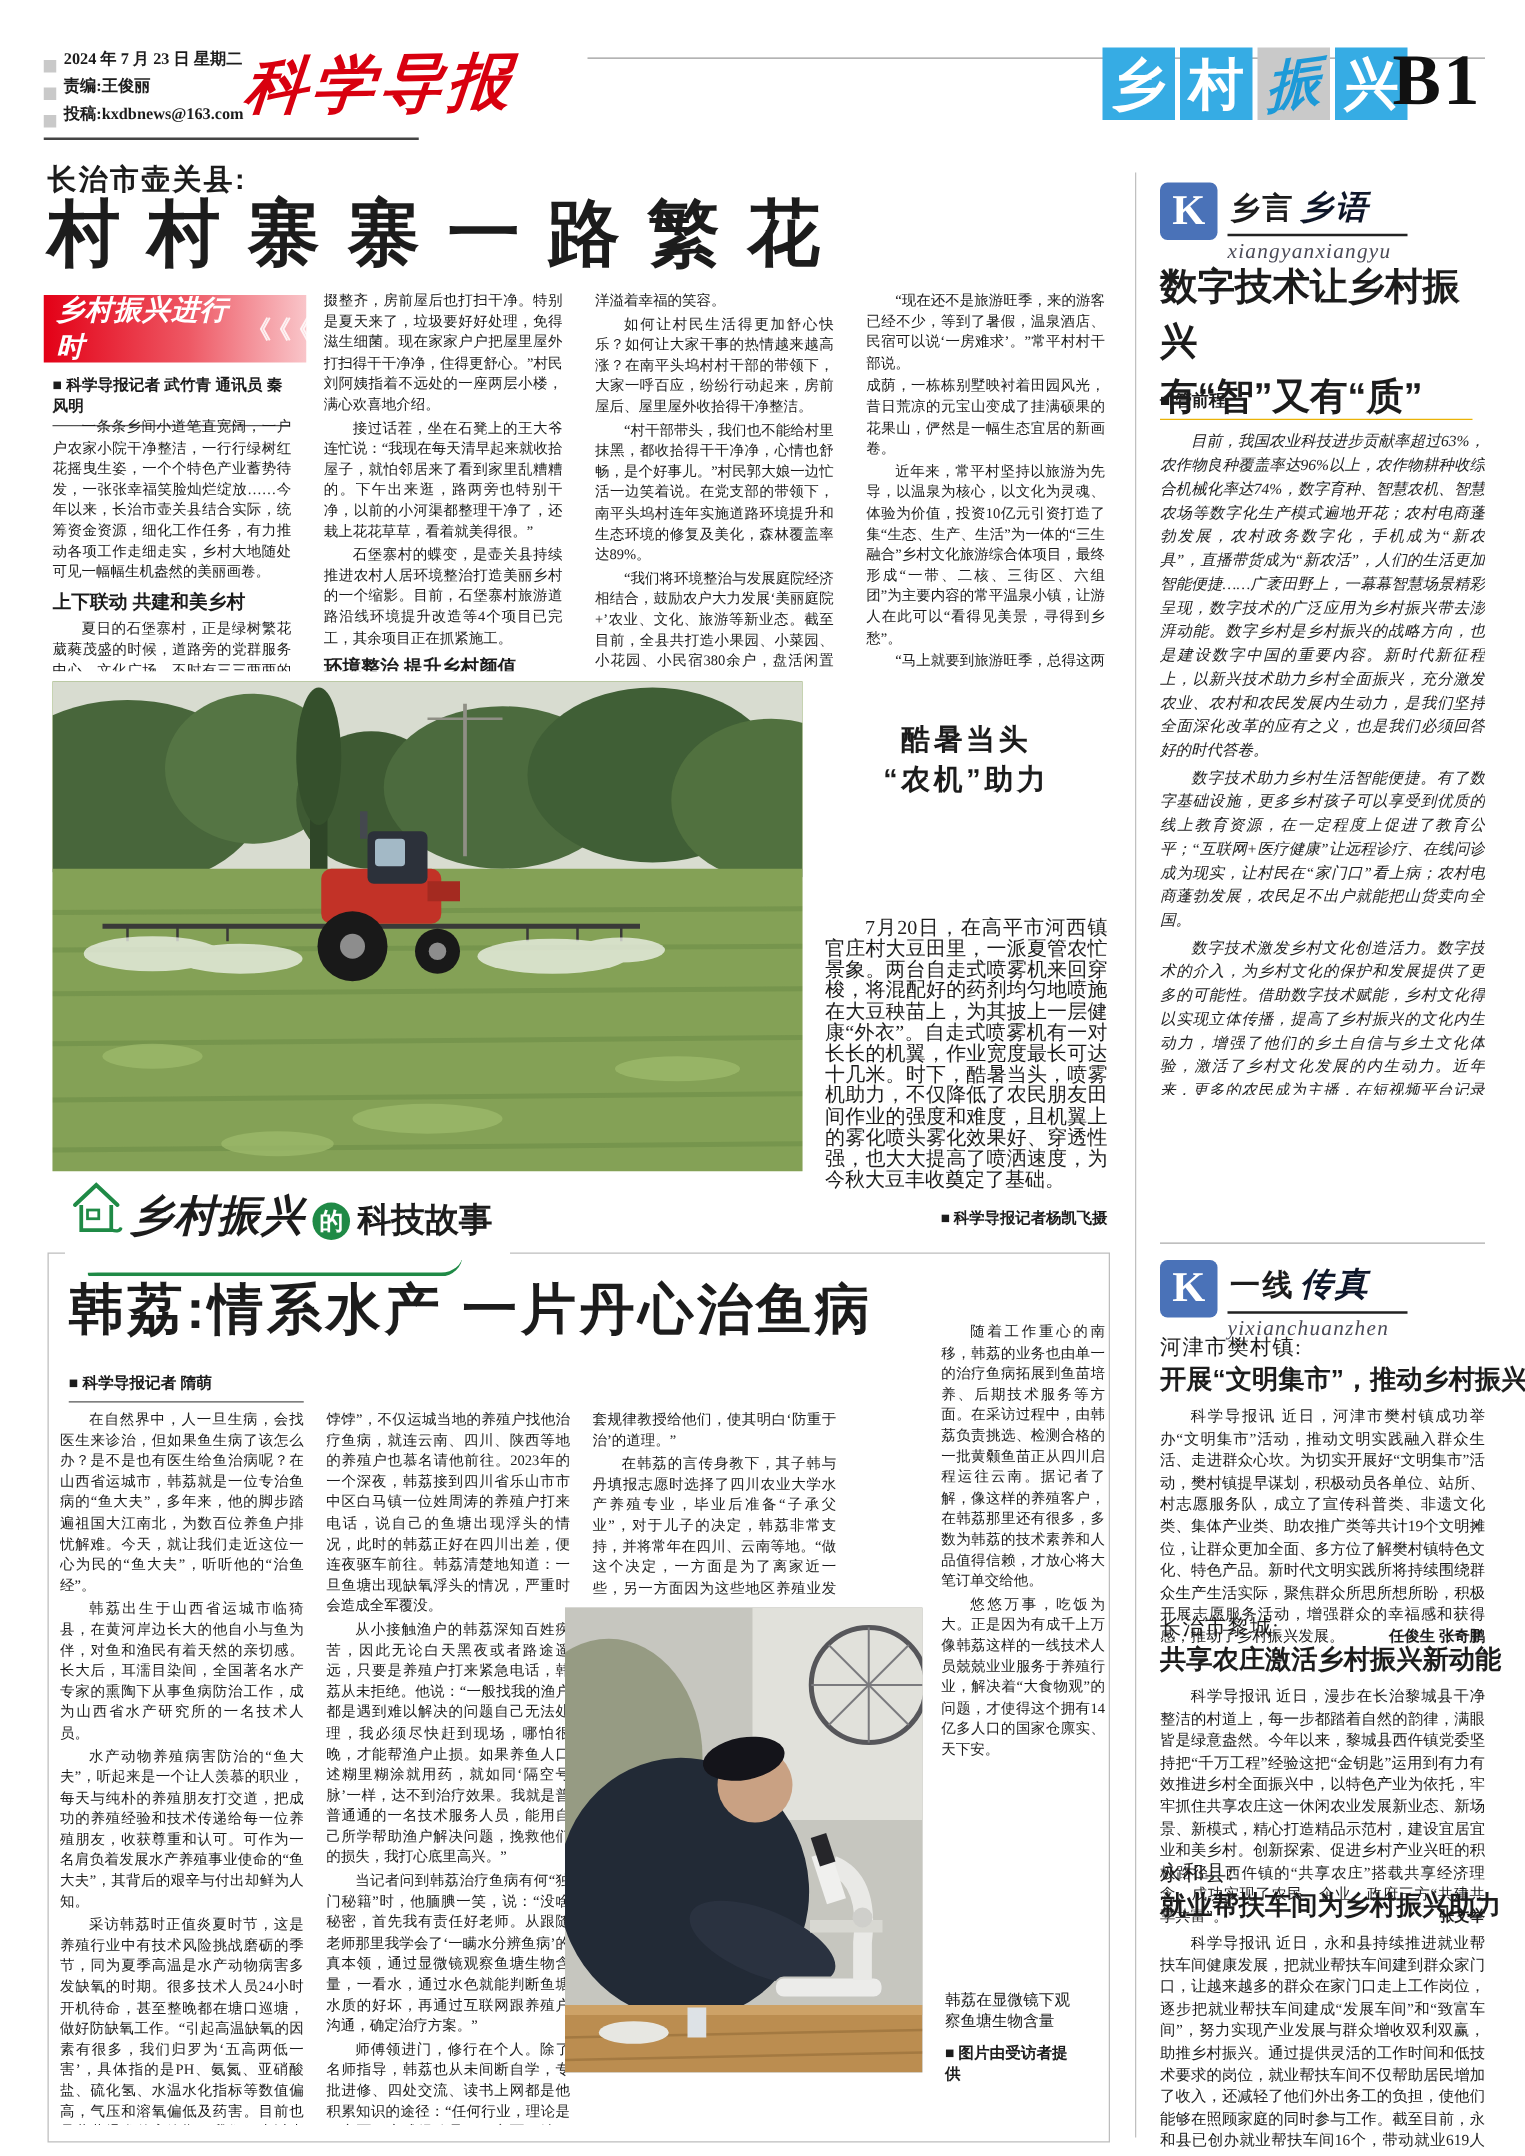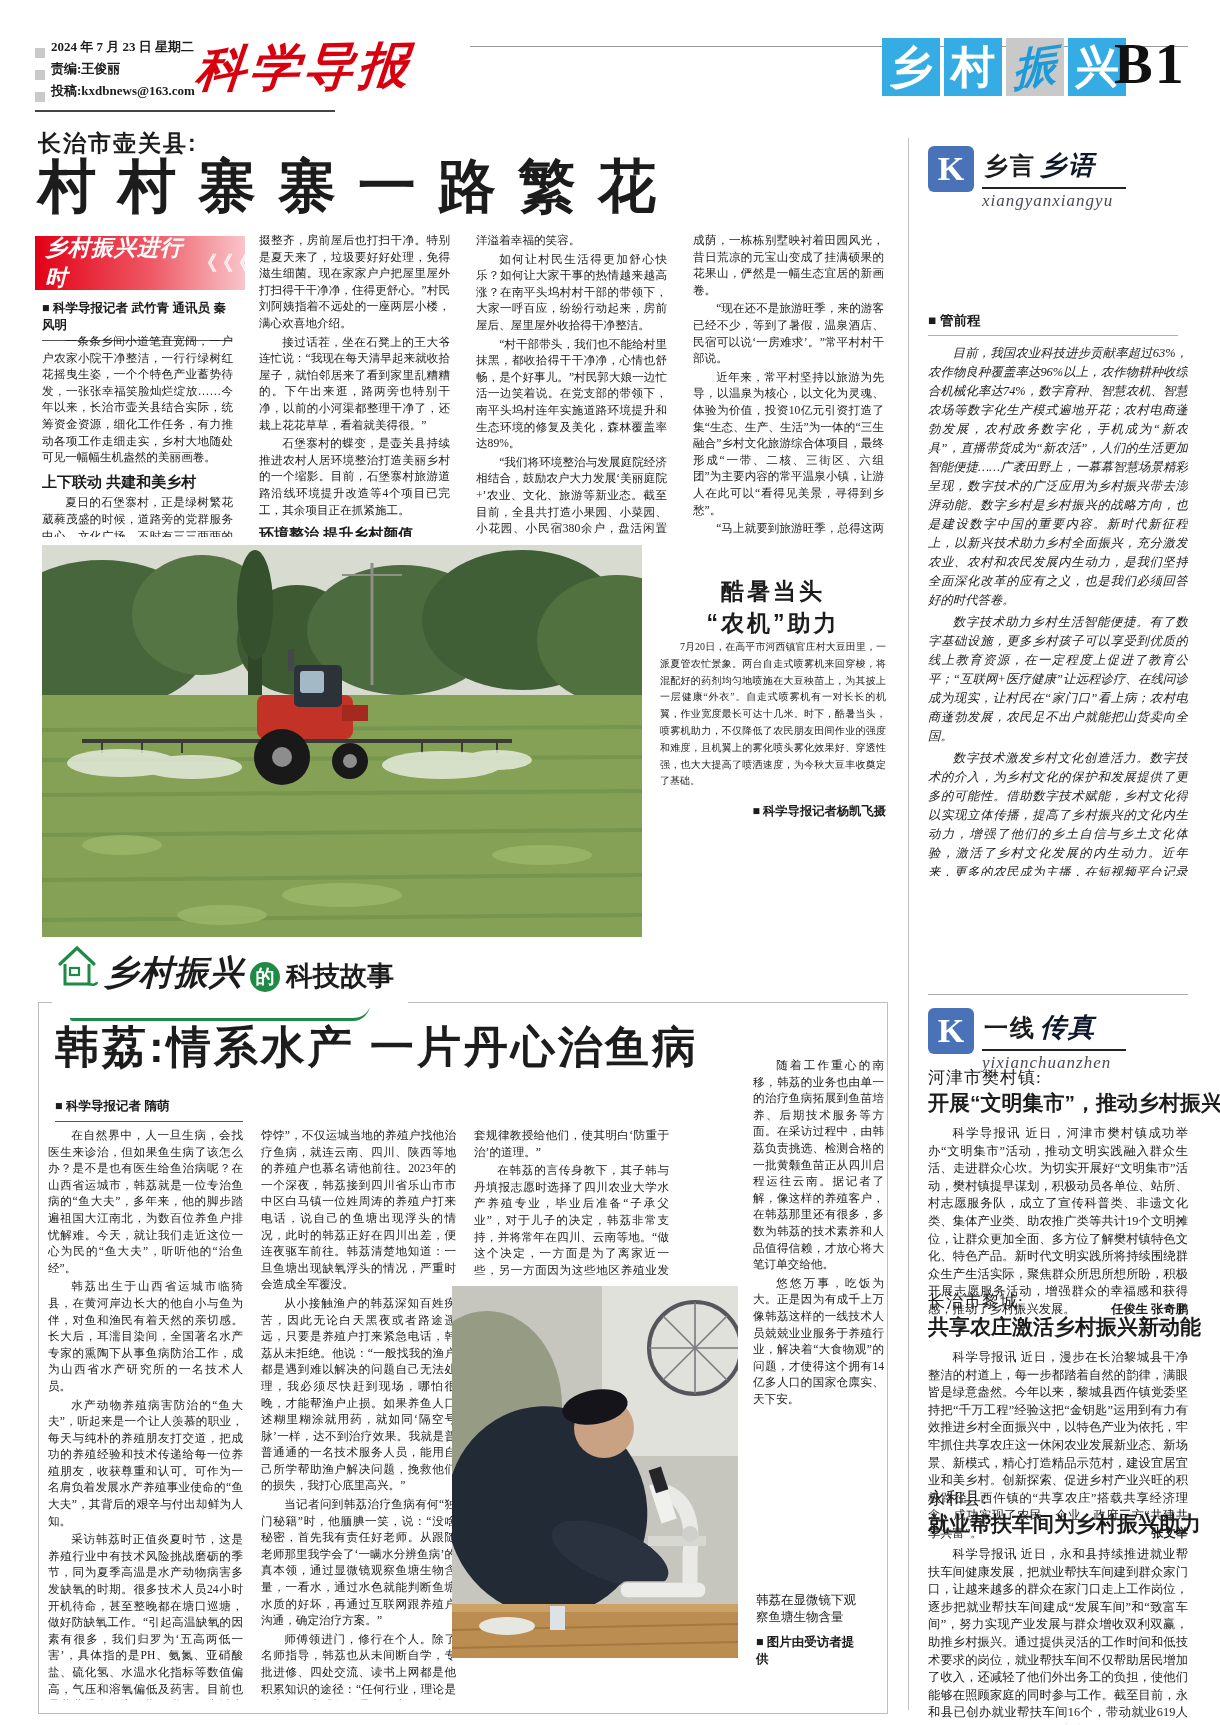--- a/index.html
+++ b/index.html
@@ -33,21 +33,21 @@
   .redbadge .t{font-size:22px;font-weight:bold;font-style:italic;letter-spacing:1px;}
   .redbadge .m{font-size:20px;font-weight:bold;opacity:.85;letter-spacing:-4px;}
   .byline{font-size:12.5px;font-weight:bold;border-bottom:1px solid #555;padding-bottom:6px;}
   .col{font-size:11.6px;line-height:16.6px;overflow:hidden;}
   .subhead{font-size:15px;font-weight:bold;text-indent:0;margin:7px 0 5px 0;font-family:"Liberation Sans",sans-serif;}
   
   .ph1{left:42px;top:545px;width:600px;height:392px;overflow:hidden;background:#8aa65c;}
   .cap1{left:660px;top:575px;width:226px;}
   .cap1-title{font-size:23px;font-weight:bold;text-align:center;line-height:32px;letter-spacing:3px;
               font-family:"Liberation Sans",sans-serif;}
-  .cap1-body{font-size:10px;line-height:16.8px;}
+  .cap1-body{margin-top:96px;font-size:16px;line-height:16.8px;}
   .cap1-credit{font-size:12.3px;font-weight:bold;text-align:right;margin-top:13px;}
   
   .s2box{left:38px;top:1002px;width:848px;height:710px;border:1px solid #bdbdbd;}
   .s2badge{left:52px;top:942px;height:66px;background:#fff;display:flex;align-items:flex-start;
            gap:6px;padding:0 14px 0 4px;}
   .s2badge .cal{font-size:34px;font-weight:bold;font-style:italic;letter-spacing:1px;margin-top:8px;}
   .s2badge .de{width:30px;height:30px;border-radius:50%;background:#1f8a46;color:#fff;font-size:19px;
                font-weight:bold;display:flex;align-items:center;justify-content:center;margin-top:20px;}
   .s2badge .rest{font-size:27px;font-weight:bold;margin-top:16px;font-family:"Liberation Sans",sans-serif;}
   .swoosh{left:70px;top:1004px;width:300px;height:14px;border-bottom:3px solid #1f8a46;
@@ -134,22 +134,22 @@
 
   </div>
   <div class="abs col jt" style="left:476px;top:233px;width:191px;height:304px;">
     <p style="text-indent:0">洋溢着幸福的笑容。</p>
     <p>如何让村民生活得更加舒心快乐？如何让大家干事的热情越来越高涨？在南平头坞村村干部的带领下，大家一呼百应，纷纷行动起来，房前屋后、屋里屋外收拾得干净整洁。</p>
     <p>“村干部带头，我们也不能给村里抹黑，都收拾得干干净净，心情也舒畅，是个好事儿。”村民郭大娘一边忙活一边笑着说。在党支部的带领下，南平头坞村连年实施道路环境提升和生态环境的修复及美化，森林覆盖率达89%。</p>
     <p>“我们将环境整治与发展庭院经济相结合，鼓励农户大力发展‘美丽庭院+’农业、文化、旅游等新业态。截至目前，全县共打造小果园、小菜园、小花园、小民宿380余户，盘活闲置农房39处，持续把人居环境整治成果转化为群众可触、可感、可念的民生实事。”壶关县农业农村局局长牛荟说。</p>
 
   </div>
   <div class="abs col jt" style="left:693px;top:233px;width:191px;height:304px;">
+    <p>“现在还不是旅游旺季，来的游客已经不少，等到了暑假，温泉酒店、民宿可以说‘一房难求’。”常平村村干部说。</p>
     <p style="text-indent:0">成荫，一栋栋别墅映衬着田园风光，昔日荒凉的元宝山变成了挂满硕果的花果山，俨然是一幅生态宜居的新画卷。</p>
-    <p>“现在还不是旅游旺季，来的游客已经不少，等到了暑假，温泉酒店、民宿可以说‘一房难求’。”常平村村干部说。</p>
     <p>近年来，常平村坚持以旅游为先导，以温泉为核心，以文化为灵魂、体验为价值，投资10亿元引资打造了集“生态、生产、生活”为一体的“三生融合”乡村文化旅游综合体项目，最终形成“一带、二核、三街区、六组团”为主要内容的常平温泉小镇，让游人在此可以“看得见美景，寻得到乡愁”。</p>
     <p>“马上就要到旅游旺季，总得这两天抓紧把客房的床单、被罩拿出来晾晒，准备迎接客人的到来。”大河村村民李秀英一边忙着收拾自家民宿，一边说。</p>
 
   </div>
 
   <div class="abs ph1">
     <svg width="600" height="392" viewBox="0 0 600 392">
       <rect x="0" y="0" width="600" height="160" fill="#d8dcd0"></rect>
       <ellipse cx="60" cy="90" rx="110" ry="75" fill="#48663b"></ellipse>
       <ellipse cx="160" cy="70" rx="70" ry="60" fill="#557544"></ellipse>
@@ -304,20 +304,24 @@
       <div>
         <div class="kwords">
           <span class="kw1">乡言</span>
           <span class="kw2">乡语</span>
         </div>
         <div class="pinyin">xiangyanxiangyu</div>
       </div>
     </div>
   </div>
 
+  <div class="abs rail r-head" style="top:208px;">
+    <div>数字技术让乡村振兴</div>
+    <div>有“智”又有“质”</div>
+  </div>
   <div class="abs rail r-byline sans" style="top:312px;">■ 管前程</div>
   <div class="abs rail r-body jt" style="top:344px;height:532px;overflow:hidden;">
     <p>目前，我国农业科技进步贡献率超过63%，农作物良种覆盖率达96%以上，农作物耕种收综合机械化率达74%，数字育种、智慧农机、智慧农场等数字化生产模式遍地开花；农村电商蓬勃发展，农村政务数字化，手机成为“新农具”，直播带货成为“新农活”，人们的生活更加智能便捷……广袤田野上，一幕幕智慧场景精彩呈现，数字技术的广泛应用为乡村振兴带去澎湃动能。数字乡村是乡村振兴的战略方向，也是建设数字中国的重要内容。新时代新征程上，以新兴技术助力乡村全面振兴，充分激发农业、农村和农民发展内生动力，是我们坚持全面深化改革的应有之义，也是我们必须回答好的时代答卷。</p>
     <p>数字技术助力乡村生活智能便捷。有了数字基础设施，更多乡村孩子可以享受到优质的线上教育资源，在一定程度上促进了教育公平；“互联网+医疗健康”让远程诊疗、在线问诊成为现实，让村民在“家门口”看上病；农村电商蓬勃发展，农民足不出户就能把山货卖向全国。</p>
     <p>数字技术激发乡村文化创造活力。数字技术的介入，为乡村文化的保护和发展提供了更多的可能性。借助数字技术赋能，乡村文化得以实现立体传播，提高了乡村振兴的文化内生动力，增强了他们的乡土自信与乡土文化体验，激活了乡村文化发展的内生动力。近年来，更多的农民成为主播，在短视频平台记录并传播乡村文化，拓宽增收渠道，乡村文化与数字技术的融合，也拓展了文化交流的方式，与此同时，人工智能、物联网等技术正改变着乡村的生产方式，深刻影响着乡村文化的传承与创新。</p>
 
   </div>
 
   <div class="abs hrule" style="left:928px;top:994px;width:260px;"></div>
 

